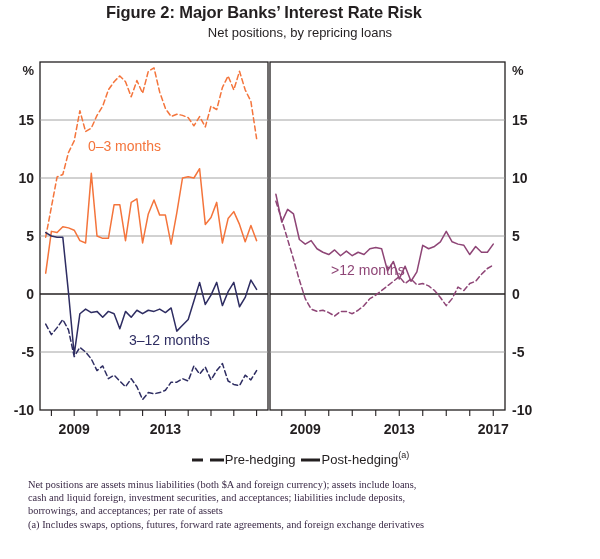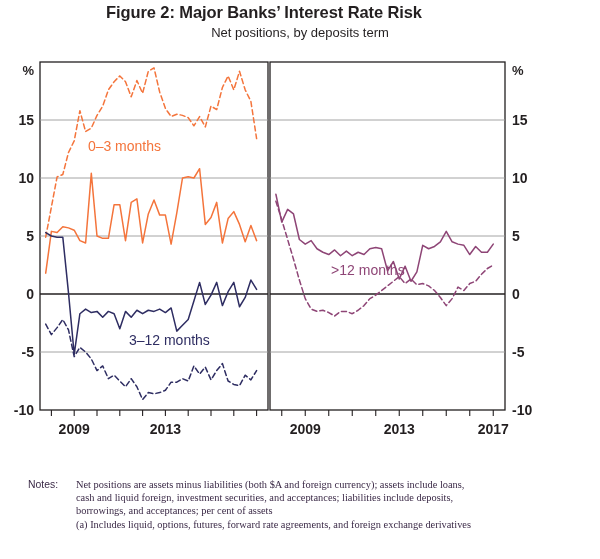--- a/index.html
+++ b/index.html
@@ -67,21 +67,21 @@
     flex: 0 0 48px;
   }
   .notes-body { flex: 1 1 auto; font-family: Liberation Serif, serif; }
 </style>
 </head>
 <body>
 
 <div id="fig">
 
   <div class="title">Figure 2: Major Banks’ Interest Rate Risk</div>
-  <div class="subtitle">Net positions, by deposits term</div>
+  <div class="subtitle">Net positions, by repricing loans</div>
 
   <div class="plot-area">
     <svg class="chart" id="chart-svg" width="600" height="400" viewBox="0 0 600 400">
         <rect x="40" y="14" width="228" height="348" fill="none" stroke="#231f20" stroke-width="1.3"></rect>
         <rect x="270" y="14" width="235" height="348" fill="none" stroke="#231f20" stroke-width="1.3"></rect>
         <line x1="40" y1="72" x2="268" y2="72" stroke="#9a9a9a" stroke-width="0.9"></line>
         <line x1="270" y1="72" x2="505" y2="72" stroke="#9a9a9a" stroke-width="0.9"></line>
         <line x1="40" y1="130" x2="268" y2="130" stroke="#9a9a9a" stroke-width="0.9"></line>
         <line x1="270" y1="130" x2="505" y2="130" stroke="#9a9a9a" stroke-width="0.9"></line>
         <line x1="40" y1="188" x2="268" y2="188" stroke="#9a9a9a" stroke-width="0.9"></line>
@@ -134,26 +134,33 @@
         <line x1="446.25" y1="362" x2="446.25" y2="368" stroke="#231f20" stroke-width="1.1"></line>
         <line x1="469.75" y1="362" x2="469.75" y2="368" stroke="#231f20" stroke-width="1.1"></line>
         <line x1="493.25" y1="362" x2="493.25" y2="368" stroke="#231f20" stroke-width="1.1"></line>
         <text x="493.25" y="386" text-anchor="middle" font-family="&quot;Liberation Sans&quot;, sans-serif" font-size="14" font-weight="bold" fill="#231f20">2017</text>
         <polyline points="275.88,153.20 281.75,171.76 287.63,191.48 293.50,211.20 299.38,232.08 305.25,250.64 311.13,261.08 317.00,263.40 322.88,262.24 328.75,264.56 334.63,268.04 340.50,263.40 346.38,263.40 352.25,265.72 358.13,262.24 364.00,257.60 369.88,250.64 375.75,247.16 381.63,242.52 387.50,237.88 393.38,233.24 399.25,228.60 405.13,235.56 411.00,230.92 416.88,236.72 422.75,235.56 428.63,237.88 434.50,242.52 440.38,249.48 446.25,257.60 452.13,250.64 458.00,239.04 463.88,242.52 469.75,235.56 475.63,233.24 481.50,226.28 487.38,220.48 493.25,217.00" fill="none" stroke="#8e4576" stroke-width="1.5" stroke-linejoin="round" stroke-linecap="round" stroke-dasharray="5,3.2"></polyline>
         <polyline points="275.88,146.24 281.75,174.08 287.63,161.32 293.50,165.96 299.38,191.48 305.25,196.12 311.13,192.64 317.00,200.76 322.88,204.24 328.75,206.56 334.63,201.92 340.50,207.72 346.38,203.08 352.25,207.72 358.13,204.24 364.00,206.56 369.88,200.76 375.75,199.60 381.63,200.76 387.50,222.80 393.38,213.52 399.25,230.92 405.13,218.16 411.00,233.24 416.88,223.96 422.75,197.28 428.63,200.76 434.50,198.44 440.38,193.80 446.25,183.36 452.13,193.80 458.00,196.12 463.88,197.28 469.75,206.56 475.63,198.44 481.50,204.24 487.38,204.24 493.25,196.12" fill="none" stroke="#8e4576" stroke-width="1.5" stroke-linejoin="round" stroke-linecap="round"></polyline>
         <text x="331.09999999999786" y="227.44" text-anchor="start" font-family="&quot;Liberation Sans&quot;, sans-serif" font-size="14" fill="#8e4576">&gt;12 months</text>
       </svg>
   </div>
 
+  <div class="legend">
+    <svg width="34" height="10">
+      <line x1="1" y1="5" x2="12" y2="5" stroke="#231f20" stroke-width="3"></line>
+      <line x1="19" y1="5" x2="33" y2="5" stroke="#231f20" stroke-width="3"></line>
+    </svg><span>Pre-hedging</span><svg width="22" height="10" style="margin-left:4px">
+      <line x1="1" y1="5" x2="20" y2="5" stroke="#231f20" stroke-width="3"></line>
+    </svg><span>Post-hedging</span><sup>(a)</sup>
+  </div>
 
   <div class="notes">
     <div class="notes-row">
-      <div class="notes-label">Notes:</div>
       <div class="notes-body">
         <div>Net positions are assets minus liabilities (both $A and foreign currency); assets include loans,</div>
         <div>cash and liquid foreign, investment securities, and acceptances; liabilities include deposits,</div>
-        <div>borrowings, and acceptances; per cent of assets</div>
-        <div>(a) Includes liquid, options, futures, forward rate agreements, and foreign exchange derivatives</div>
+        <div>borrowings, and acceptances; per rate of assets</div>
+        <div>(a) Includes swaps, options, futures, forward rate agreements, and foreign exchange derivatives</div>
       </div>
     </div>
   </div>
 
 </div>
 
 </body></html>

